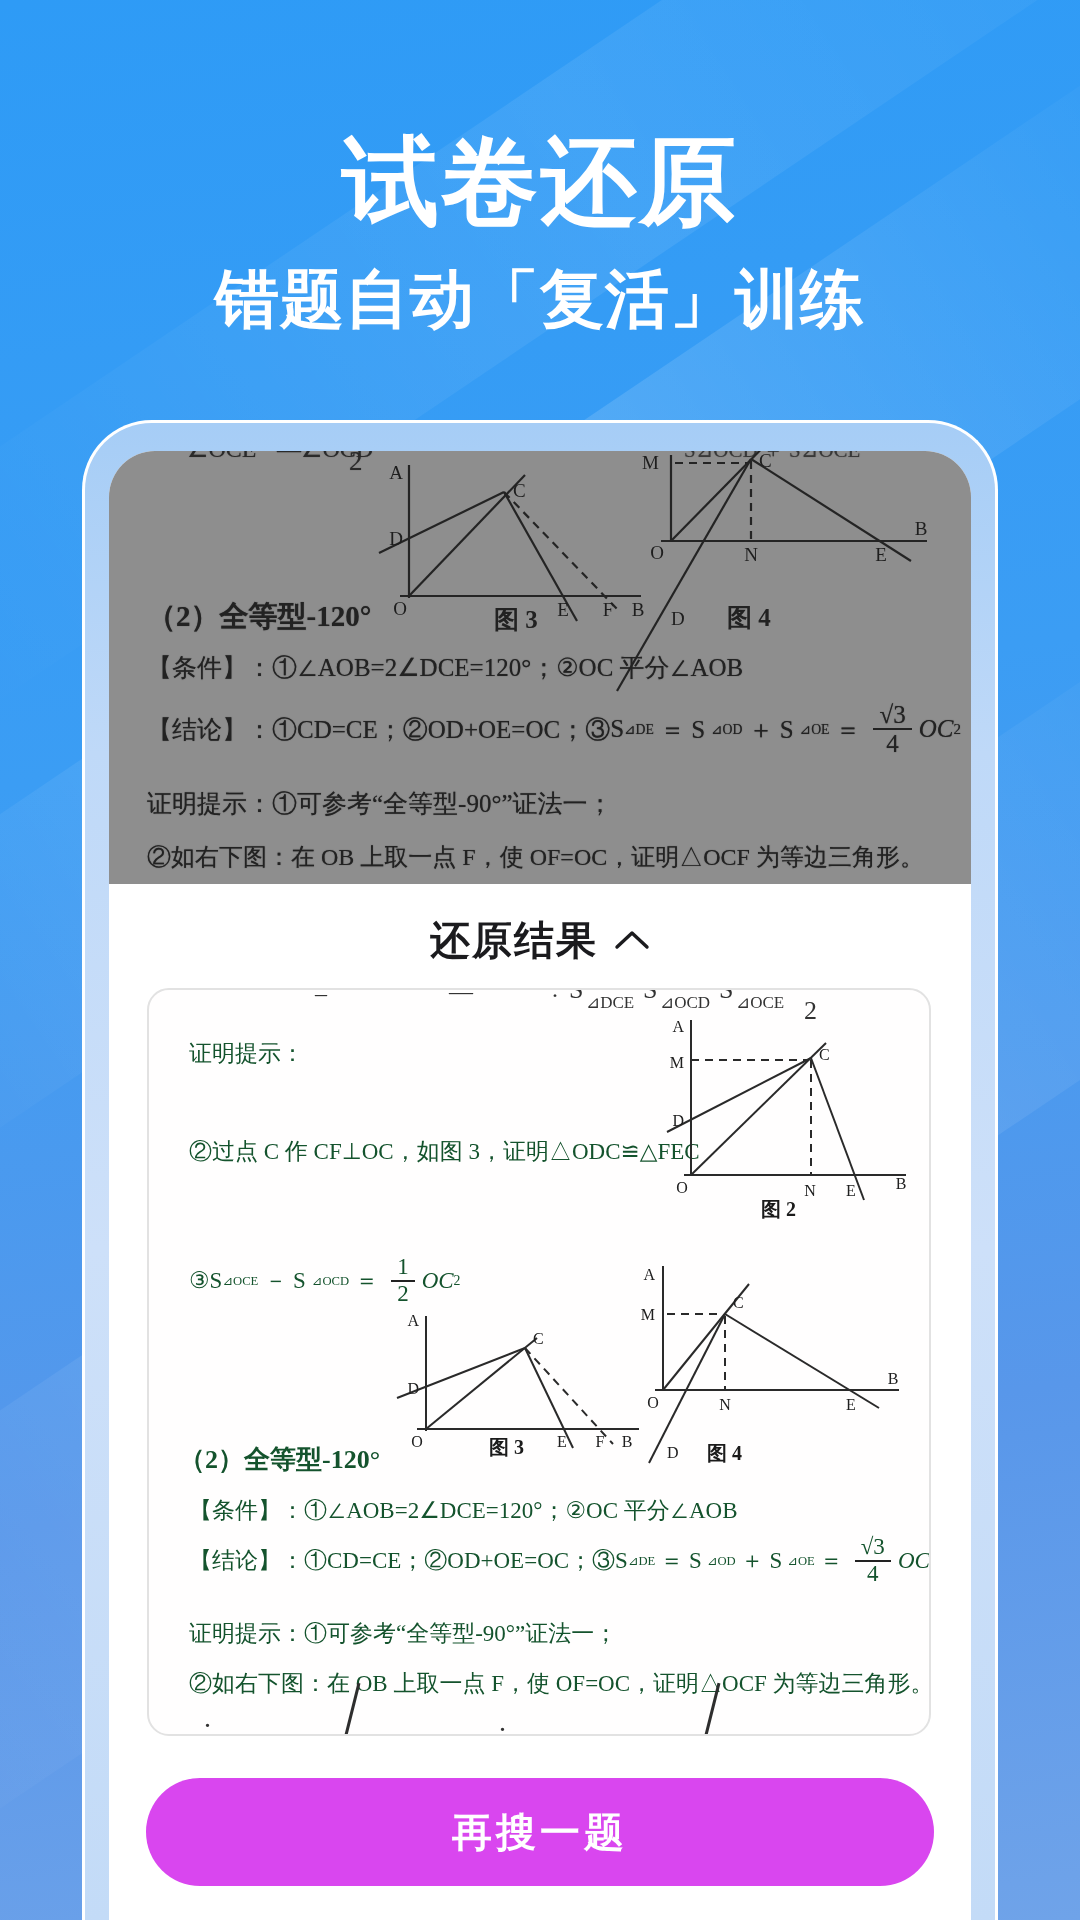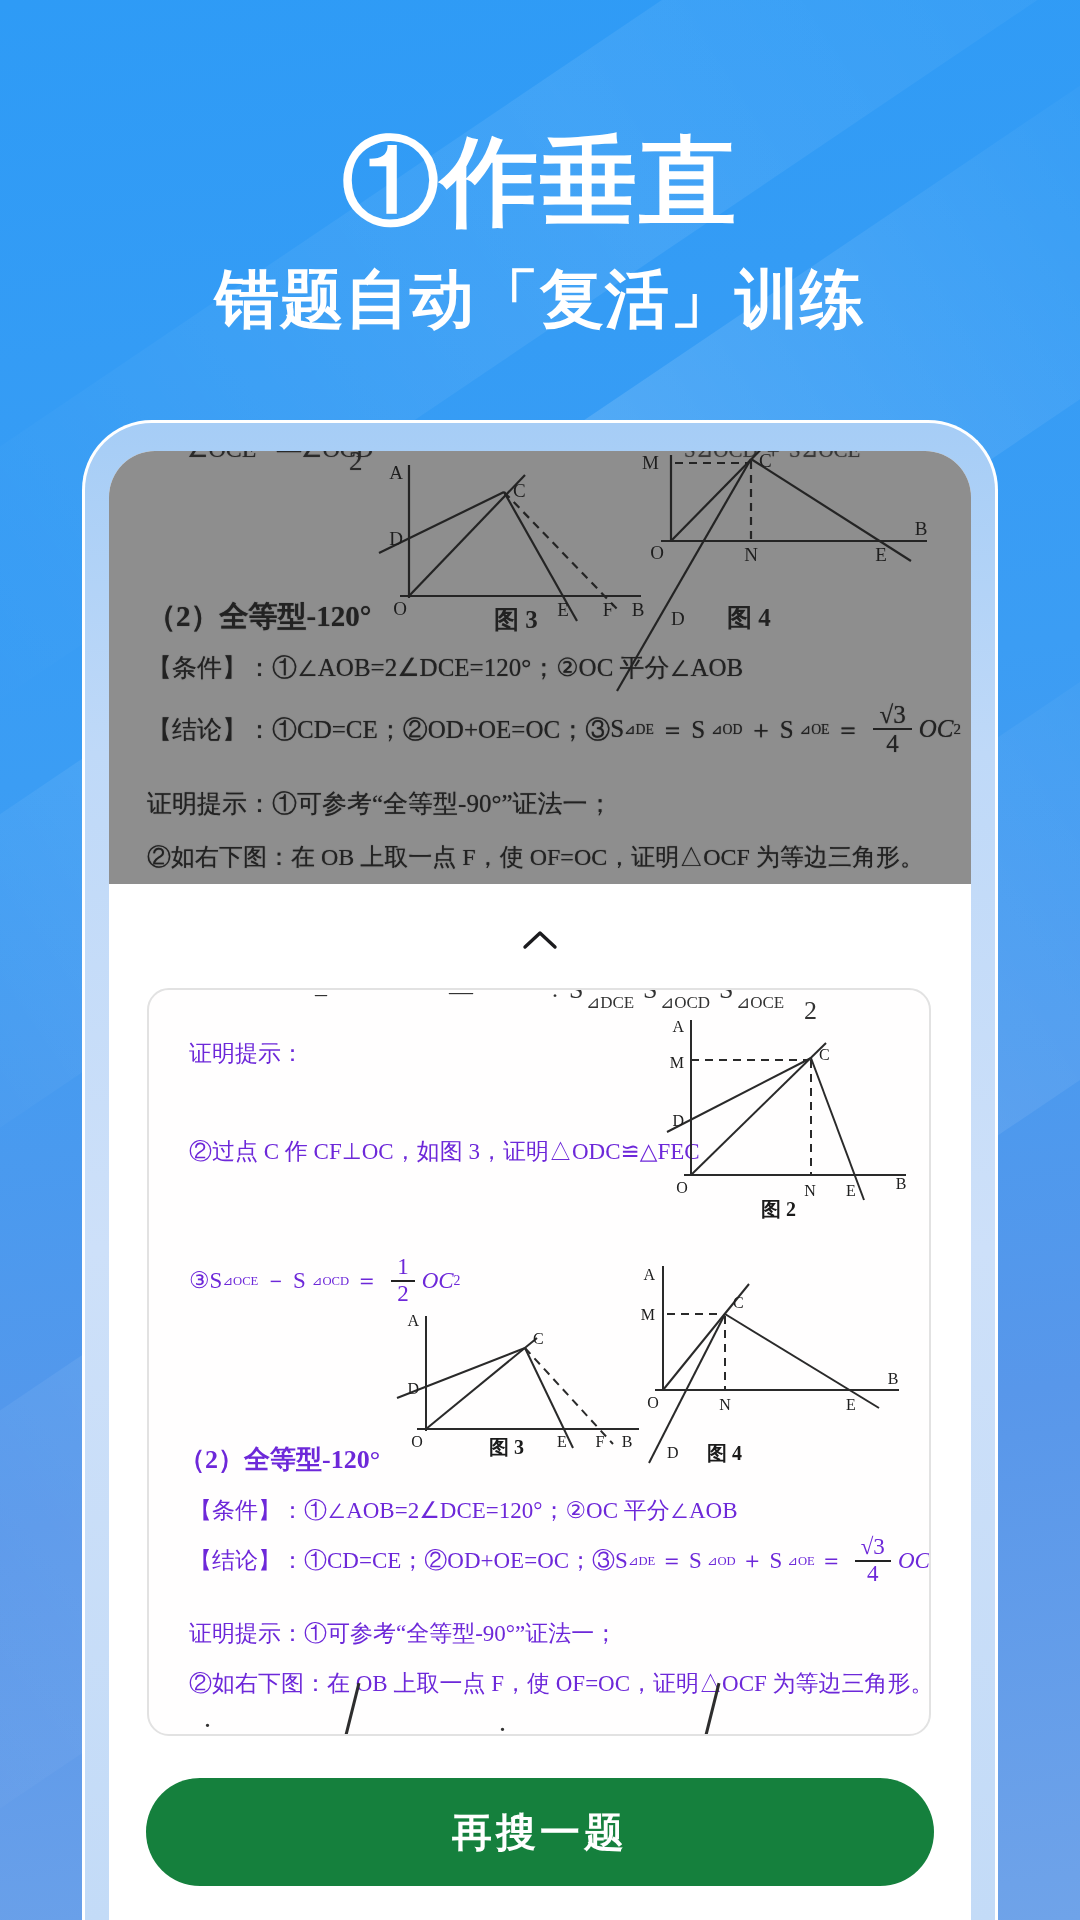--- a/index.html
+++ b/index.html
@@ -42,43 +42,43 @@
   .fline{display:flex;align-items:center;}
 
   
   .sheet{position:relative;width:862px;height:1036px;background:#ffffff;}
   .sheet-header{display:flex;align-items:center;justify-content:center;gap:16px;padding-top:34px;height:44px;cursor:pointer;}
   .sheet-title{font-size:40px;font-weight:600;color:#1b1b1e;letter-spacing:2px;}
 
   
   .card{position:relative;margin:26px 0 0 38px;width:784px;height:748px;background:#fffefe;
     border:2px solid #E2E2E2;border-radius:22px;overflow:hidden;box-sizing:border-box;}
-  .cline{position:absolute;font-family:"Liberation Serif",serif;font-size:23px;color:#6d28d9;white-space:nowrap;}
+  .cline{position:absolute;font-family:"Liberation Serif",serif;font-size:23px;color:#14532d;white-space:nowrap;}
   .ccap{position:absolute;font-family:"Liberation Serif",serif;font-size:20px;font-weight:700;color:#1b1b1b;}
   .cfrag{position:absolute;font-family:"Liberation Serif",serif;color:#333;white-space:nowrap;}
   .card svg text{font-family:"Liberation Serif",serif;font-size:16px;fill:#202020;}
   .card svg line,.card svg path{stroke:#2a2a2a;stroke-width:2;fill:none;}
   .slash{position:absolute;width:3px;height:70px;background:#2e2e2e;transform:rotate(14deg);}
   .dot{position:absolute;font-family:"Liberation Serif",serif;font-size:28px;color:#333;}
 
   
   .search-btn{display:block;margin:42px auto 0 auto;width:788px;height:108px;border:none;
-    border-radius:54px;background:#15803d;color:#ffffff;font-size:40px;font-weight:600;
+    border-radius:54px;background:#d946ef;color:#ffffff;font-size:40px;font-weight:600;
     letter-spacing:4px;font-family:"Liberation Sans",sans-serif;cursor:pointer;}
 </style>
 </head>
 <body>
 
 <div class="screen">
   <div class="streak s1"></div>
   <div class="streak s2"></div>
   <div class="streak s3"></div>
 
   <div class="hero">
-    <h1 class="hero-title">①作垂直</h1>
+    <h1 class="hero-title">试卷还原</h1>
     <h2 class="hero-sub">错题自动「复活」训练</h2>
   </div>
 
   <div class="mockup">
     <div class="mockup-inner">
 
       <div class="photo">
         <span class="pfrag" style="left:78px;top:-16px;font-size:24px;">∠OCE</span>
         <span class="pfrag" style="left:168px;top:-16px;font-size:24px;">—∠OCD</span>
         <span class="pfrag" style="left:240px;top:-5px;font-size:27px;">2</span>
@@ -139,20 +139,21 @@
           <span style="font-style:italic;">OC</span>
             <span class="sup">2</span>
         </div>
 
         <div class="pline" style="left:38px;top:336px;">证明提示：①可参考“全等型-90°”证法一；</div>
         <div class="pline" style="left:38px;top:390px;font-size:24px;">②如右下图：在 OB 上取一点 F，使 OF=OC，证明△OCF 为等边三角形。</div>
       </div>
 
       <div class="sheet">
         <div class="sheet-header">
+          <span class="sheet-title">还原结果</span>
           <svg width="36" height="22" viewBox="0 0 36 22">
             <polyline points="3,18 18,4 33,18" fill="none" stroke="#1b1b1e" stroke-width="3.4" stroke-linecap="round" stroke-linejoin="round"></polyline>
           </svg>
         </div>
 
         <div class="card">
 
           <span class="cfrag" style="left:158px;top:-10px;font-size:24px;">ˉ–</span>
           <span class="cfrag" style="left:300px;top:-12px;font-size:24px;">—ˇ</span>
           <span class="cfrag" style="left:402px;top:-8px;font-size:24px;">·</span>

